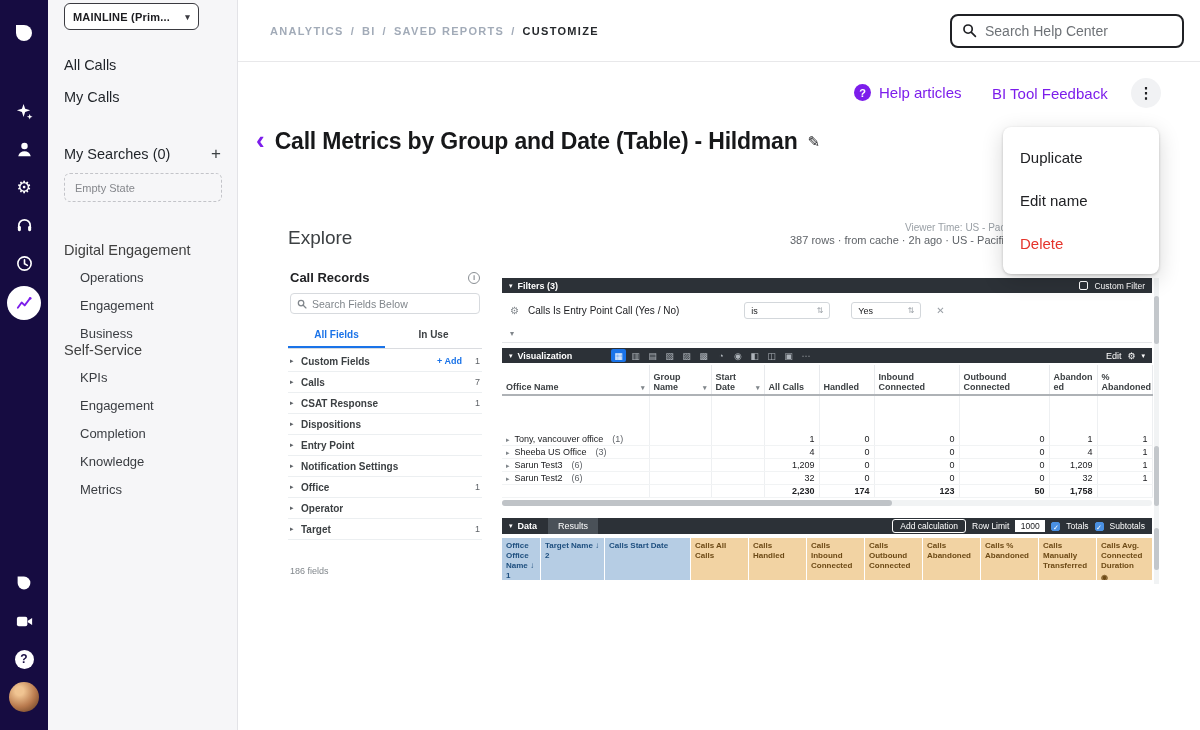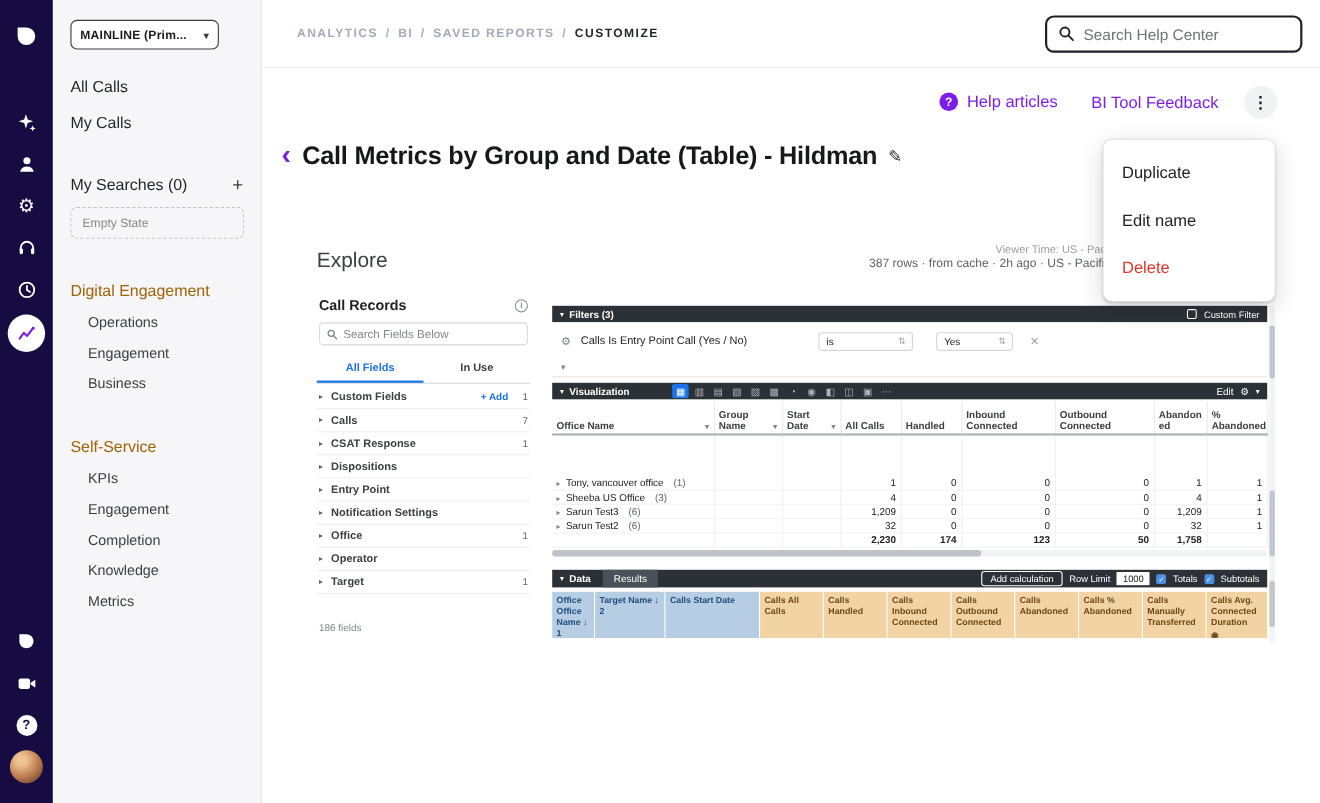--- a/index.html
+++ b/index.html
@@ -11,27 +11,27 @@
 #rail{position:absolute;left:0;top:0;width:48px;height:730px;background:#160c41;display:flex;flex-direction:column;align-items:center;padding:14px 0 14px;z-index:20}
 .rail-btn{width:30px;height:30px;display:flex;align-items:center;justify-content:center;margin:4px 0;color:#fff}
 .rail-logo{margin-bottom:44px}
 .rail-active{width:34px;height:34px;border-radius:50%;background:#fff;display:flex;align-items:center;justify-content:center;margin:4px 0}
 .rail-gear{font-size:17px;line-height:1}
 .rail-spacer{flex:1}
 .rail-help{width:19px;height:19px;border-radius:50%;background:#fff;color:#160c41;font-size:12px;font-weight:bold;display:flex;align-items:center;justify-content:center}
 .rail-avatar{width:30px;height:30px;border-radius:50%;background:radial-gradient(circle at 35% 30%,#f0c492 15%,#b97a4e 55%,#5f3a20 95%)}
 
 
-#sidebar{position:absolute;left:48px;top:0;width:190px;height:730px;background:#f6f6f8;border-right:1px solid #e3e3e7;padding:18px 16px 0;z-index:15}
+#sidebar{position:absolute;left:48px;top:0;width:190px;height:730px;background:#f6f6f8;border-right:1px solid #e3e3e7;padding:3px 16px 0;z-index:15}
 .org-btn{width:135px;height:27px;background:#fff;border:1.5px solid #3a3a40;border-radius:6px;display:flex;align-items:center;justify-content:space-between;padding:0 8px;font-size:11px;font-weight:bold;letter-spacing:.2px;color:#1b1b1f}
 .side-link{font-size:14.5px;color:#1f2328;line-height:18px}
 .row-between{display:flex;align-items:center;justify-content:space-between}
 .plus{font-size:17px;color:#3c4043;line-height:16px}
 .empty-box{margin-top:10px;width:158px;height:29px;border:1px dashed #c3c4c9;border-radius:6px;display:flex;align-items:center;padding:0 10px;font-size:11px;color:#85878c}
-.section-title{font-size:14.5px;color:#a16207}
+.section-title{font-size:14.5px;color:#404040}
 .sub-item{font-size:13px;color:#3a3d42;margin:12px 0 0 16px;line-height:16px}
 
 
 #topbar{position:absolute;left:238px;top:0;width:962px;height:62px;background:#fff;border-bottom:1px solid #e8e8ea;display:flex;align-items:center;padding:0 16px 0 32px}
 .crumbs{display:flex;align-items:center;gap:7px;font-size:11px;font-weight:600;letter-spacing:1.3px;color:#a2abb8}
 .crumb-current{color:#25282c}
 .hc-search{margin-left:auto;width:234px;height:34px;border:2px solid #1f2024;border-radius:8px;display:flex;align-items:center;gap:8px;padding:0 10px;background:#fff}
 .hc-search input{border:0;outline:0;flex:1;font-size:14px;font-family:inherit;color:#202124}
 .hc-search input::placeholder{color:#6e7277}
 
@@ -199,21 +199,21 @@
   </div>
   <div class="empty-box" data-interactable="false">
     <span data-interactable="false">Empty State</span>
   </div>
 
   <div class="section-title" style="margin-top:40px" data-interactable="false">Digital Engagement</div>
   <div class="sub-item" data-interactable="true">Operations</div>
   <div class="sub-item" data-interactable="true">Engagement</div>
   <div class="sub-item" data-interactable="true">Business</div>
 
-  <div class="section-title" style="margin-top:42px" data-interactable="false">Self-Service</div>
+  <div class="section-title" style="" data-interactable="false">Self-Service</div>
   <div class="sub-item" data-interactable="true">KPIs</div>
   <div class="sub-item" data-interactable="true">Engagement</div>
   <div class="sub-item" data-interactable="true">Completion</div>
   <div class="sub-item" data-interactable="true">Knowledge</div>
   <div class="sub-item" data-interactable="true">Metrics</div>
 </div>
 
 <div id="topbar" data-interactable="false">
   <div class="crumbs" data-interactable="false">
     <span data-interactable="true">ANALYTICS</span>

